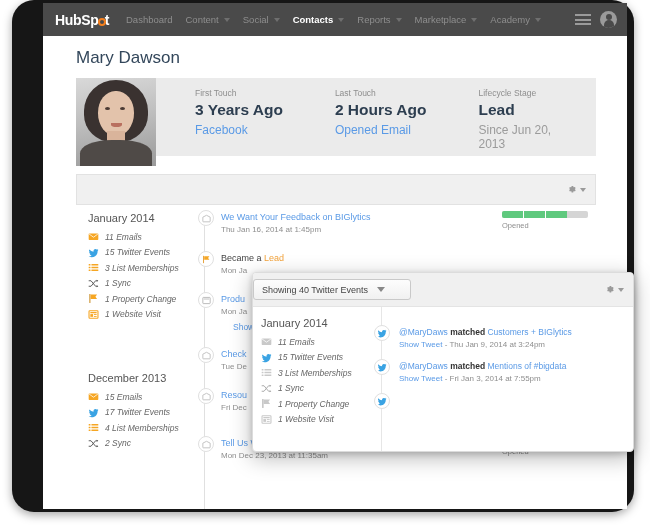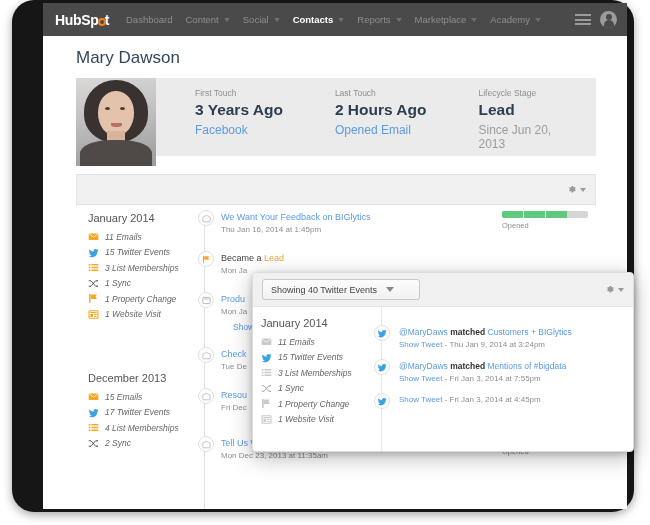--- a/index.html
+++ b/index.html
@@ -206,21 +206,21 @@
     box-shadow: 0 6px 22px rgba(0,0,0,.28), 0 2px 6px rgba(0,0,0,.18);
     overflow: hidden;
     z-index: 40;
   }
   .popup-filterbar {
     height: 34px; background: #f0f0f0;
     border-bottom: 1px solid #e4e4e4;
     display: flex; align-items: center;
   }
   .popup-dropdown {
-    margin-left: 9px; height: 21px; min-width: 158px;
+    height: 21px; min-width: 158px;
     background: linear-gradient(#fdfdfd,#f1f1f1);
     border: 1px solid #c9c9c9; border-radius: 3px;
     display: flex; align-items: center; padding: 0 8px;
     font-size: 9px; color: #444;
   }
   .popup-body { position: relative; padding-top: 10px; height: 145px; }
   .popup-rail { position: absolute; left: 128px; top: 0; width: 1px; height: 145px; background: #e6e6e6; }
   .popup-left { position: absolute; left: 8px; top: 10px; width: 120px; }
   .popup-month { font-size: 11px; color: #555; margin-bottom: 7px; }
   .popup-events { position: absolute; left: 146px; top: 20px; width: 228px; }
@@ -618,17 +618,16 @@
         <div class="tweet-title"><span class="handle">@MaryDaws</span><span class="m"> matched </span><span class="list">Mentions of #bigdata</span></div>
         <div class="tweet-sub"><span class="showlink">Show Tweet</span><span> - Fri Jan 3, 2014 at 7:55pm</span></div>
       </div>
 
       <div class="tweet">
         <div class="tweet-bullet">
           <svg width="10" height="10" viewBox="0 0 16 16">
               <path fill="#3aa3e3" d="M15 4.1c-.5.25-1.1.4-1.7.5.6-.37 1-.95 1.25-1.65-.57.34-1.2.58-1.86.71A2.93 2.93 0 008 6.3c0 .23.03.45.08.66A8.3 8.3 0 012 3.7a2.92 2.92 0 00.9 3.9c-.47-.01-.92-.14-1.3-.36v.04c0 1.4 1 2.57 2.32 2.84-.24.07-.5.1-.77.1-.19 0-.37-.02-.55-.05.37 1.15 1.44 2 2.7 2.02a5.88 5.88 0 01-4.3 1.2A8.28 8.28 0 005.53 15c5.45 0 8.43-4.5 8.43-8.4v-.38A6 6 0 0015 4.1z"></path>
             </svg>
         </div>
-        <div class="tweet-sub"><span class="showlink">Show Tweet</span><span> - Fri Jan 3, 2014 at 4:45pm</span></div>
       </div>
     </div>
   </div>
 </div>
 
 </body></html>

